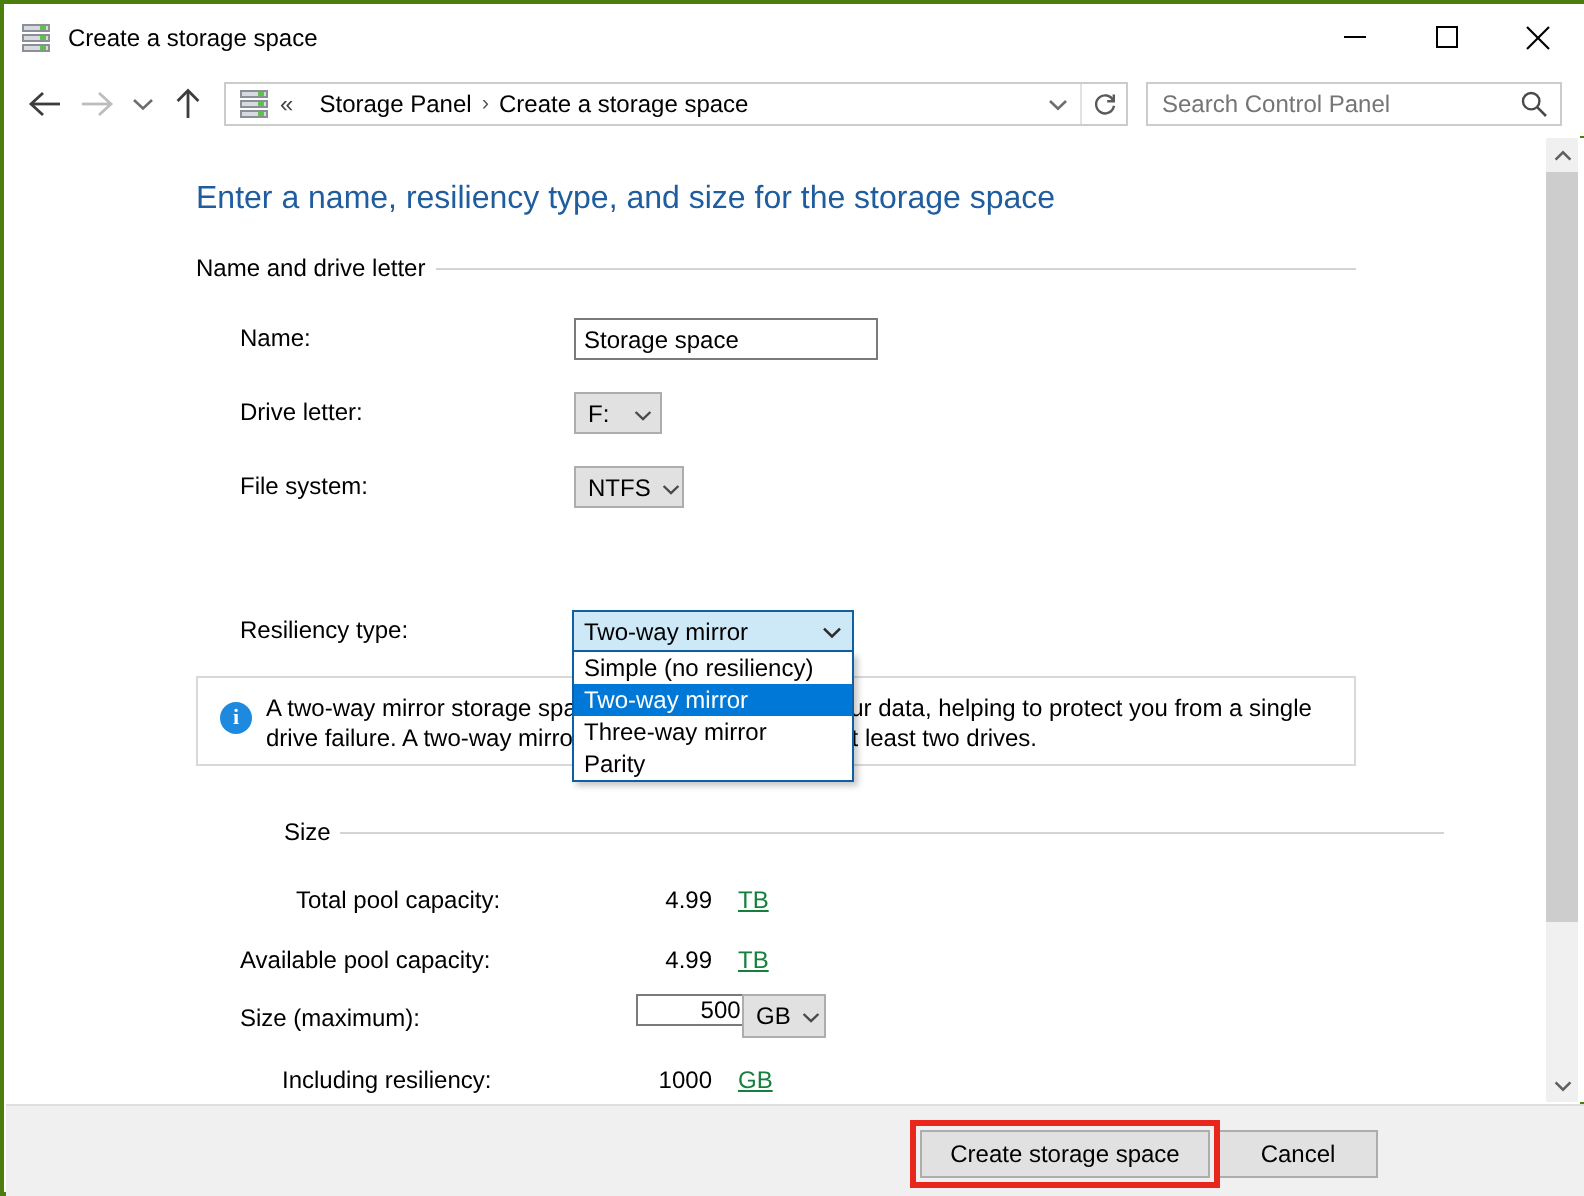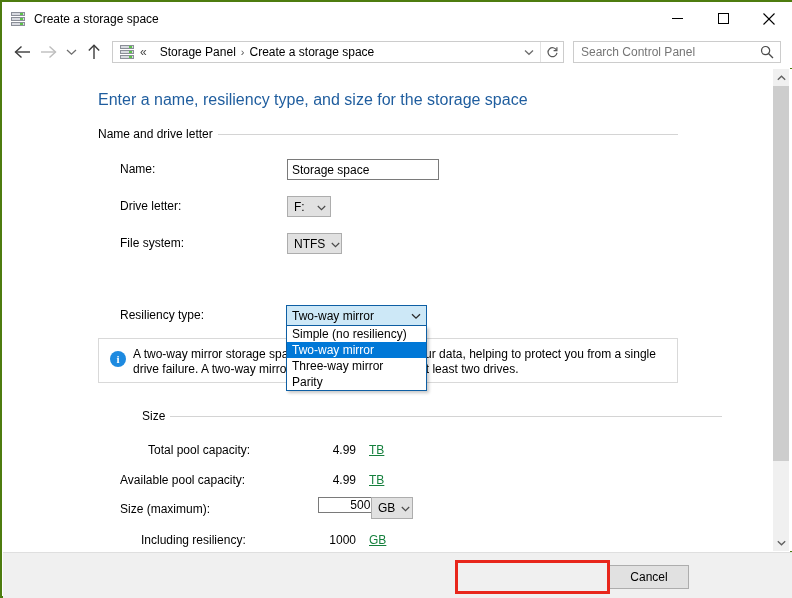--- a/index.html
+++ b/index.html
@@ -604,17 +604,18 @@
     </div>
     <div id="sb-thumb"></div>
     <div class="sb-arrow" id="sb-down">
       <svg width="9" height="6" viewBox="0 0 9 6">
           <path d="M0.8 1.2 L4.5 4.8 L8.2 1.2" fill="none" stroke="#606060" stroke-width="1.3"></path>
         </svg>
     </div>
   </div>
 
   <div id="bottombar">
+    <button class="dlgbtn" id="create-btn">Create storage space</button>
     <button class="dlgbtn" id="cancel-btn">Cancel</button>
     <div id="create-highlight"></div>
   </div>
 
 </div>
 
 </body></html>

